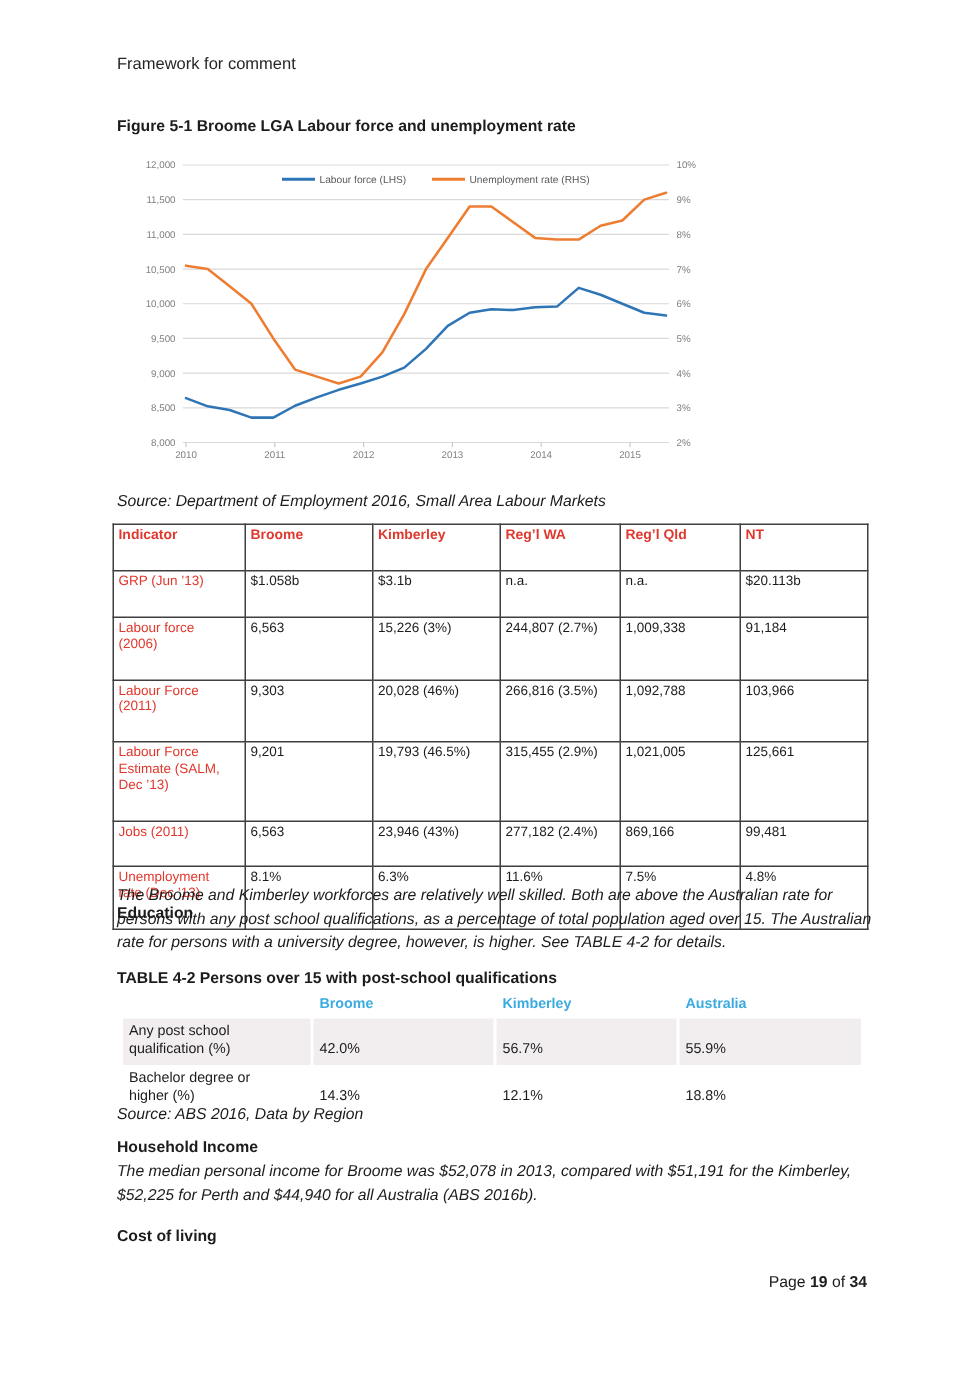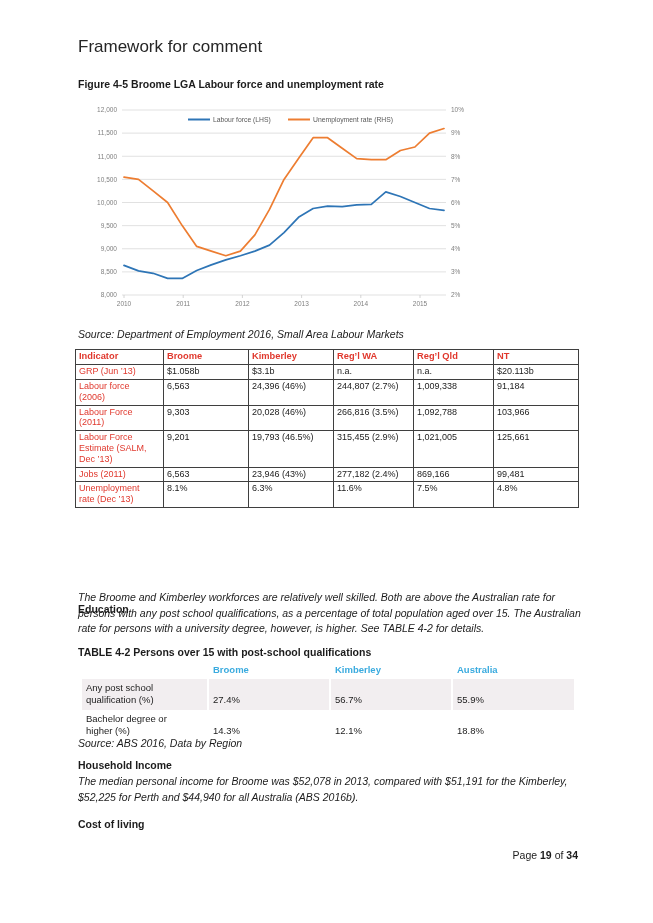--- a/index.html
+++ b/index.html
@@ -2,33 +2,33 @@
 <html><head>
 <meta charset="utf-8">
 <style>
   html,body { margin:0; padding:0; }
   body {
     width:653px; height:923px; background:#ffffff; position:relative;
     font-family:"Liberation Sans", sans-serif; color:#1c1c1c;
     overflow:hidden;
   }
   .abs { position:absolute; }
-  .doc-header { left:78px; top:37px; font-size:17px; color:#262626; }
+  .doc-header { left:78px; top:37px; font-size:11px; color:#262626; }
   .fig-title { left:78px; top:78px; font-size:10.5px; font-weight:bold; }
   .source-line { font-style:italic; font-size:10.5px; }
   .src1 { left:78px; top:328px; }
   .src2 { left:78px; top:737px; }
   .section-heading { font-size:10.5px; font-weight:bold; }
   .para { font-size:10.5px; line-height:15.5px; white-space:pre-line; width:512px;font-style:italic; }
 
   
   #t1 { left:75px; top:349px; border-collapse:collapse; table-layout:fixed; }
   #t1 th, #t1 td {
     border:1px solid #3f3f3f; font-size:9px; line-height:1.2;
-    padding:1px 3px 2px 3px; vertical-align:top; text-align:left;
+    padding:1px 3px 18px 3px; vertical-align:top; text-align:left;
     white-space:pre-line; overflow:hidden;
   }
   #t1 th { color:#e0382d; font-weight:bold; font-size:9.3px; }
   #t1 td.rowlabel { color:#e0382d; }
 
   
   #t2 { left:82px; top:661px; border-collapse:collapse; table-layout:fixed; }
   #t2 th {
     color:#3aabdf; font-weight:bold; font-size:9.5px; text-align:left;
     padding:3px 4px 4px 4px; vertical-align:bottom;
@@ -43,21 +43,21 @@
   .legend-label { font-size:6.8px; fill:#595959; font-family:"Liberation Sans", sans-serif; }
 
   .footer { right:75px; top:849px; font-size:10.5px;margin-left:26px; }
   .footer b { font-weight:bold; }
 </style>
 </head>
 <body>
 
 <div class="abs doc-header">Framework for comment</div>
 
-<div class="abs fig-title">Figure 4-5 Broome LGA Labour force and unemployment rate</div>
+<div class="abs fig-title">Figure 5-1 Broome LGA Labour force and unemployment rate</div>
 
 <svg id="chart-svg" class="abs" style="left:0;top:0" width="653" height="320" viewBox="0 0 653 320">
     <line x1="122" y1="110" x2="446" y2="110" stroke="#d9d9d9" stroke-width="0.8"></line>
     <text x="117" y="112.3" text-anchor="end" class="axis-label">12,000</text>
     <text x="451" y="112.3" text-anchor="start" class="axis-label">10%</text>
     <line x1="122" y1="133.125" x2="446" y2="133.125" stroke="#d9d9d9" stroke-width="0.8"></line>
     <text x="117" y="135.425" text-anchor="end" class="axis-label">11,500</text>
     <text x="451" y="135.425" text-anchor="start" class="axis-label">9%</text>
     <line x1="122" y1="156.25" x2="446" y2="156.25" stroke="#d9d9d9" stroke-width="0.8"></line>
     <text x="117" y="158.55" text-anchor="end" class="axis-label">11,000</text>
@@ -127,21 +127,21 @@
         <td>$1.058b</td>
         <td>$3.1b</td>
         <td>n.a.</td>
         <td>n.a.</td>
         <td>$20.113b</td>
       </tr>
       <tr>
         <td class="rowlabel">Labour force
 (2006)</td>
         <td>6,563</td>
-        <td>24,396 (46%)</td>
+        <td>15,226 (3%)</td>
         <td>244,807 (2.7%)</td>
         <td>1,009,338</td>
         <td>91,184</td>
       </tr>
       <tr>
         <td class="rowlabel">Labour Force
 (2011)</td>
         <td>9,303</td>
         <td>20,028 (46%)</td>
         <td>266,816 (3.5%)</td>
@@ -196,21 +196,21 @@
         <th></th>
         <th>Broome</th>
         <th>Kimberley</th>
         <th>Australia</th>
       </tr>
     </thead>
   <tbody>
       <tr class="datarow shaded">
         <td class="rowlabel">Any post school
 qualification (%)</td>
-        <td>27.4%</td>
+        <td>42.0%</td>
         <td>56.7%</td>
         <td>55.9%</td>
       </tr>
       <tr class="datarow">
         <td class="rowlabel">Bachelor degree or
 higher (%)</td>
         <td>14.3%</td>
         <td>12.1%</td>
         <td>18.8%</td>
       </tr>

